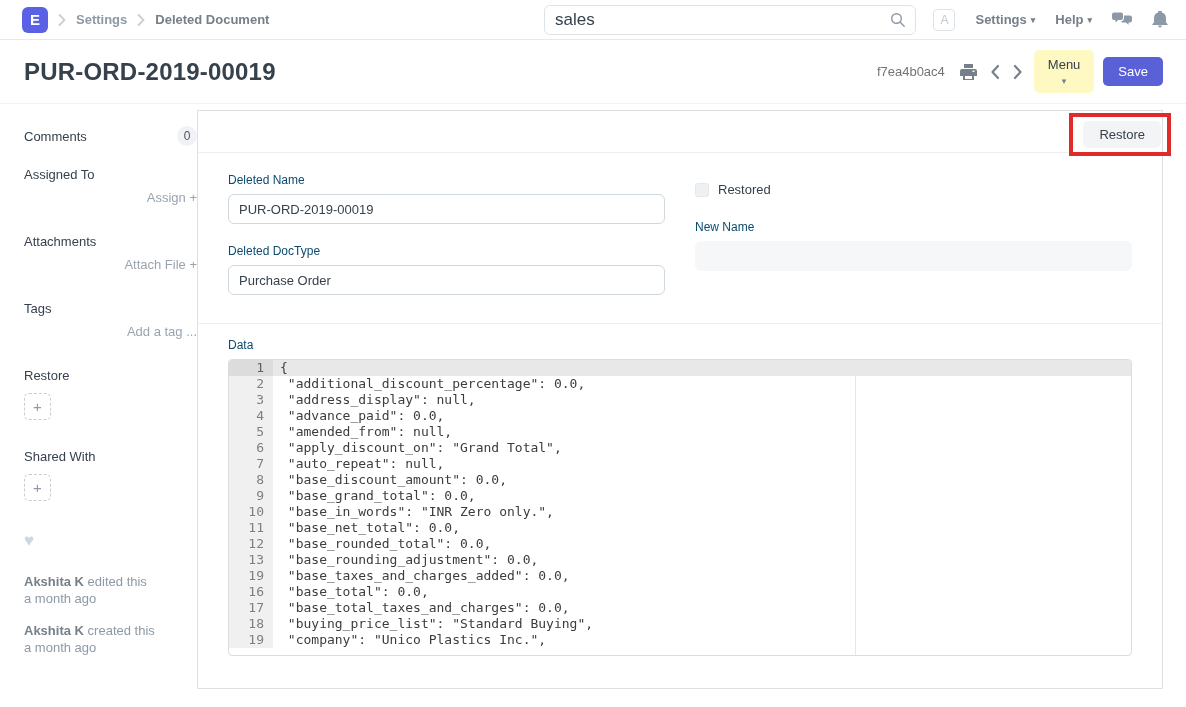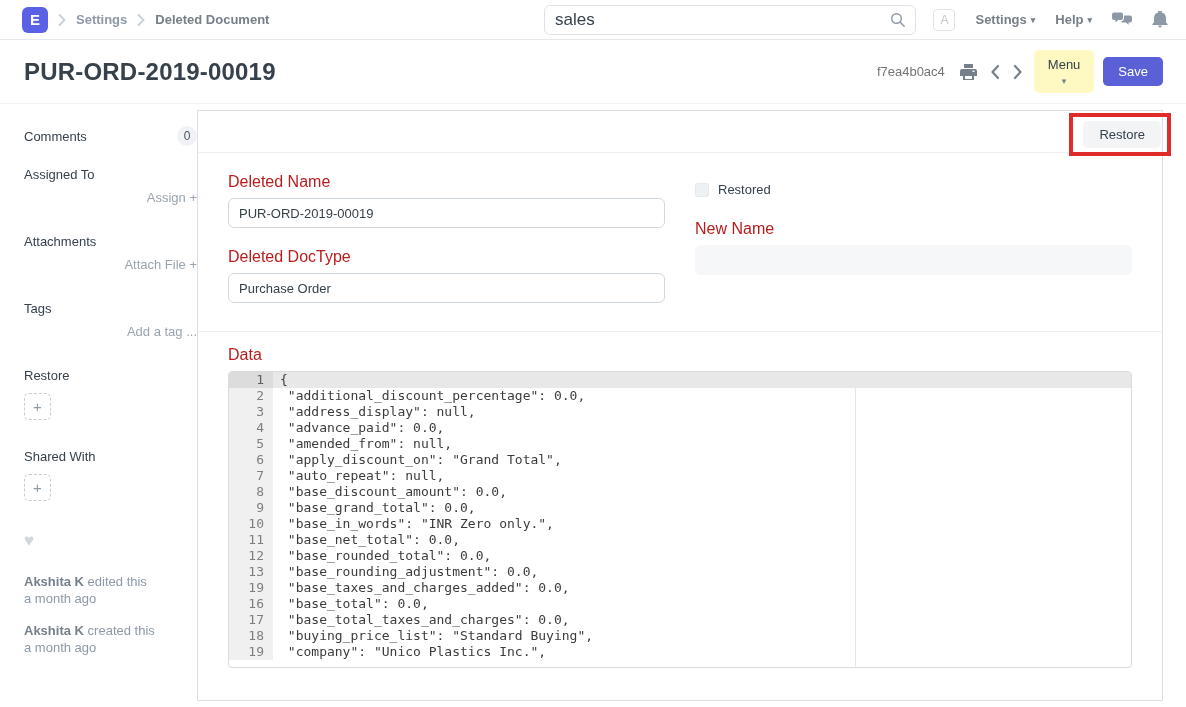--- a/index.html
+++ b/index.html
@@ -57,21 +57,21 @@
   .card { flex:1; margin:0 23px 0 0; border:1px solid #dcdfe3; border-radius:1px; background:#fff; }
   .card-toolbar { position:relative; height:42px; border-bottom:1px solid #edeff1; }
   .restore-annotation { position:absolute; top:2px; right:-9px; border:4px solid #e02b2b;
     padding:4px 6px 4px 10px; background:transparent; }
   .restore-btn { background:#f2f4f6; color:#36414c; border:none; border-radius:5px;
     font-size:13px; padding:6px 16px; cursor:pointer; font-family:"Liberation Sans", sans-serif; }
 
   .form-section { padding:20px 30px 28px; }
   .grid-2 { display:grid; grid-template-columns:1fr 1fr; column-gap:30px; }
   .field { margin-bottom:20px; }
-  .field-label { font-size:16px; color:#b91c1c; margin-bottom:7px; }
+  .field-label { font-size:12px; color:#0c4a6e; margin-bottom:7px; }
   .ctl-input { width:100%; height:30px; border:1px solid #d1d8dd; border-radius:6px;
     font-size:13px; color:#36414c; padding:0 10px; outline:none; background:#fff;
     font-family:"Liberation Sans", sans-serif; }
   .ctl-input.disabled { background:#f6f7f9; border:none; }
   .checkbox-row { display:flex; align-items:center; gap:9px; margin:9px 0 23px; }
   .checkbox { width:14px; height:14px; border-radius:3px; background:#eef1f3; border:1px solid #e4e8eb; cursor:pointer; }
   .checkbox-label { font-size:13px; color:#36414c; }
   .section-sep { border-top:1px solid #edeff1; }
 
   .data-section { padding:14px 30px 32px; }

